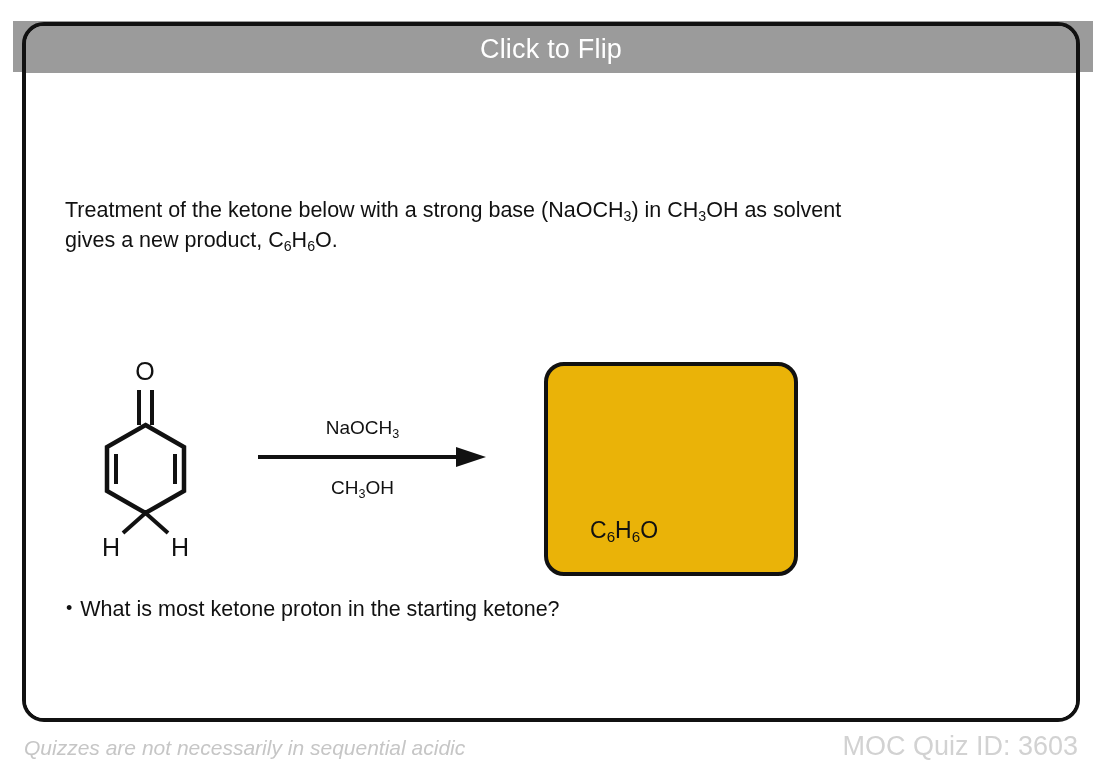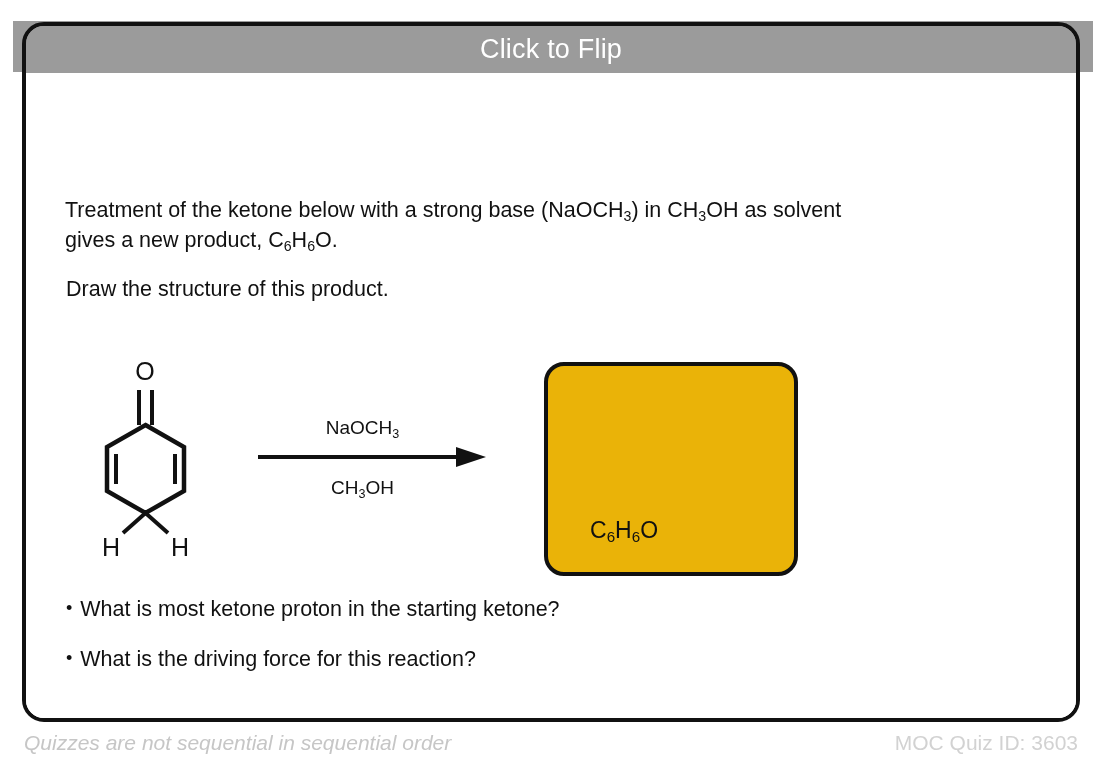--- a/index.html
+++ b/index.html
@@ -167,21 +167,21 @@
     justify-content: space-between;
     align-items: baseline;
     z-index: 3;
   }
   .footer-left {
     font-style: italic;
     font-size: 21px;
     color: #c6c6c6;
   }
   .footer-right {
-    font-size: 21px;
+    font-size: 27px;
     color: #d2d2d2;
     margin-left: 20px;
   }
 </style>
 </head>
 <body>
 
 <div id="page">
 
   <div class="header-strip"></div>
@@ -192,21 +192,20 @@
       <span class="card-header-title">Click to Flip</span>
     </div>
 
     <div class="card-body">
 
       <div class="prompt">
         <div><span>Treatment of the ketone below with a strong base (NaOCH</span><sub>3</sub><span>) in CH</span><sub>3</sub><span>OH as solvent</span></div>
         <div class="prompt-line2"><span>gives a new product, C</span><sub>6</sub><span>H</span><sub>6</sub><span>O.</span></div>
       </div>
 
-      <div class="instruction">Draw the structure of this product.</div>
 
       <div class="scheme">
 
         <svg class="structure-svg" width="170" height="205" viewBox="0 0 170 205">
 
           <text x="69" y="27" font-family="Liberation Sans, sans-serif" font-size="25" fill="#111111" text-anchor="middle">O</text>
 
           <line x1="63" y1="37" x2="63" y2="72" stroke="#111111" stroke-width="4"></line>
           <line x1="76" y1="37" x2="76" y2="72" stroke="#111111" stroke-width="4"></line>
 
@@ -231,24 +230,23 @@
         </div>
 
         <div class="answer-box">
           <div class="answer-formula"><span>C</span><sub>6</sub><span>H</span><sub>6</sub><span>O</span></div>
         </div>
 
       </div>
 
       <div class="bullets">
         <div class="bullet"><span class="dot">•</span><span>What is most ketone proton in the starting ketone?</span></div>
-        <div class="bullet"><span class="dot">•</span><span>What is the driving force for this reaction?</span></div>
       </div>
 
     </div>
   </div>
 
   <div class="footer">
-    <span class="footer-left">Quizzes are not sequential in sequential order</span>
+    <span class="footer-left">Quizzes are not necessarily in sequential acidic</span>
     <span class="footer-right">MOC Quiz ID: 3603</span>
   </div>
 
 </div>
 
 </body></html>

